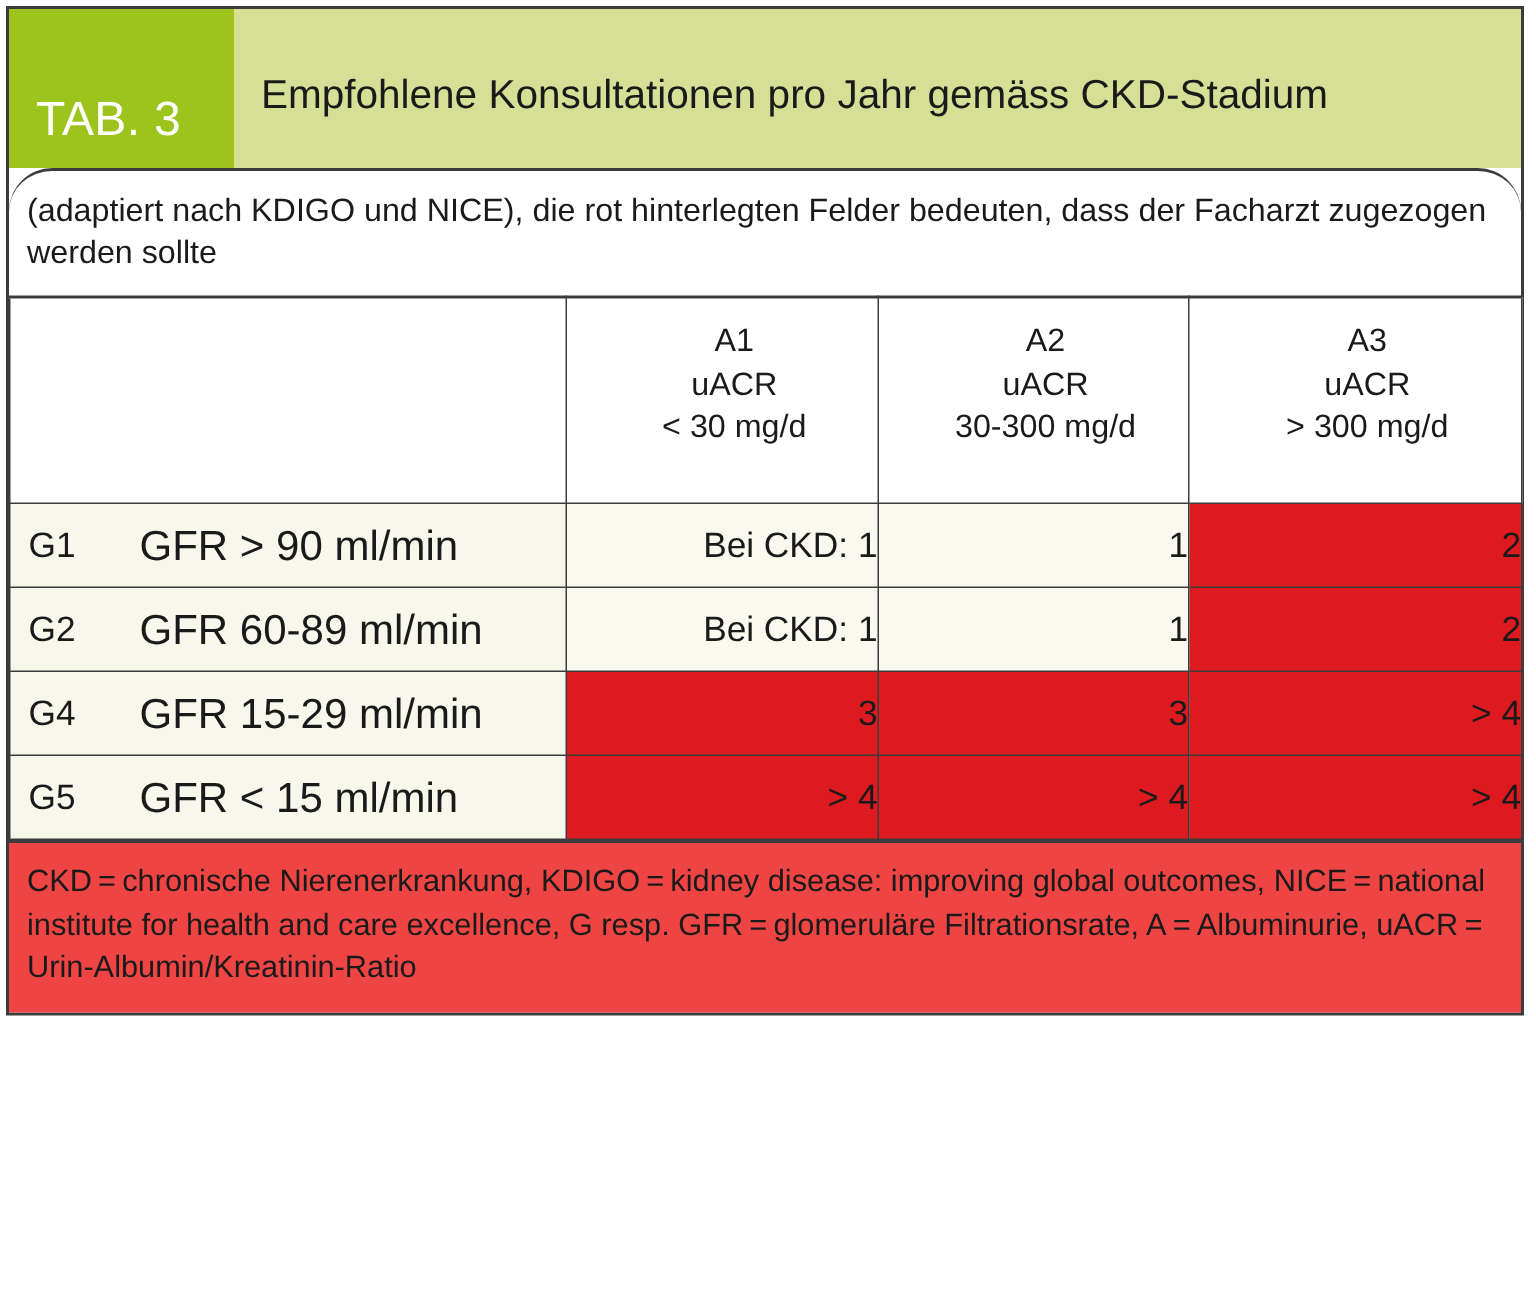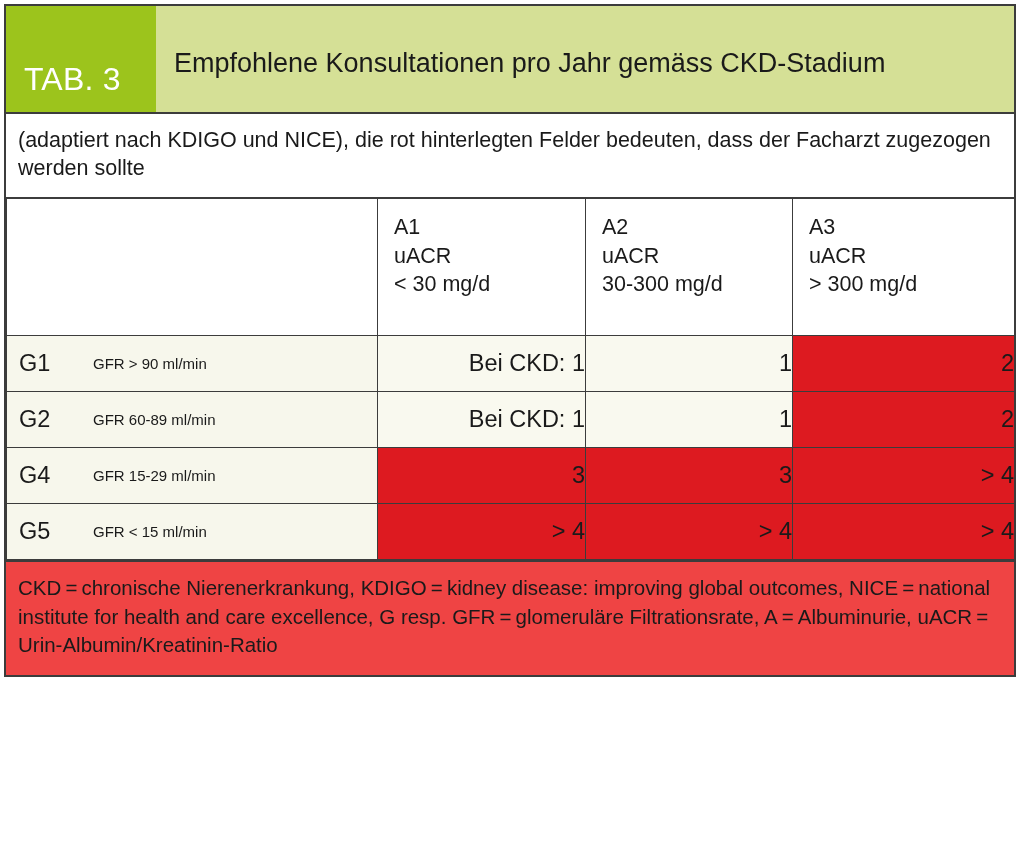--- a/index.html
+++ b/index.html
@@ -60,20 +60,21 @@
     margin-top: 24px;
   }
 
   
   .caption-row {
     border-top: 2px solid #3c3c3c;
     box-sizing: border-box;
     padding: 12px 16px 14px 12px;
     background: #ffffff;
     min-height: 72px;
+    border-radius: 29px;
   }
   .caption-text {
     font-size: 21.5px;
     line-height: 1.32;
     color: #1a1a1a;
   }
 
   
   .grid {
     border-top: 2px solid #3c3c3c;
@@ -91,21 +92,21 @@
     padding: 0;
     vertical-align: middle;
     font-weight: normal;
   }
   .grid tr.header-row td {
     background: #ffffff;
     height: 138px;
     vertical-align: top;
     box-sizing: border-box;
     padding: 14px 0 0 16px;
-    text-align: left;
+    text-align: center;
   }
   .colhead-line {
     font-size: 21.5px;
     line-height: 1.34;
     color: #1a1a1a;
     white-space: nowrap;
   }
   .corner-cell { background: #ffffff; }
 
   .grid tr.data-row td { height: 55px; }
@@ -119,21 +120,21 @@
     display: flex;
     align-items: center;
   }
   .stage-code {
     font-size: 23.5px;
     width: 74px;
     flex: 0 0 74px;
     color: #1a1a1a;
   }
   .stage-desc {
-    font-size: 15px;
+    font-size: 28px;
     color: #1a1a1a;
     white-space: nowrap;
   }
 
   td.val-cell {
     text-align: right;
     font-size: 23.5px;
     color: #1a1a1a;
     background: #f9f9ef;
   }

